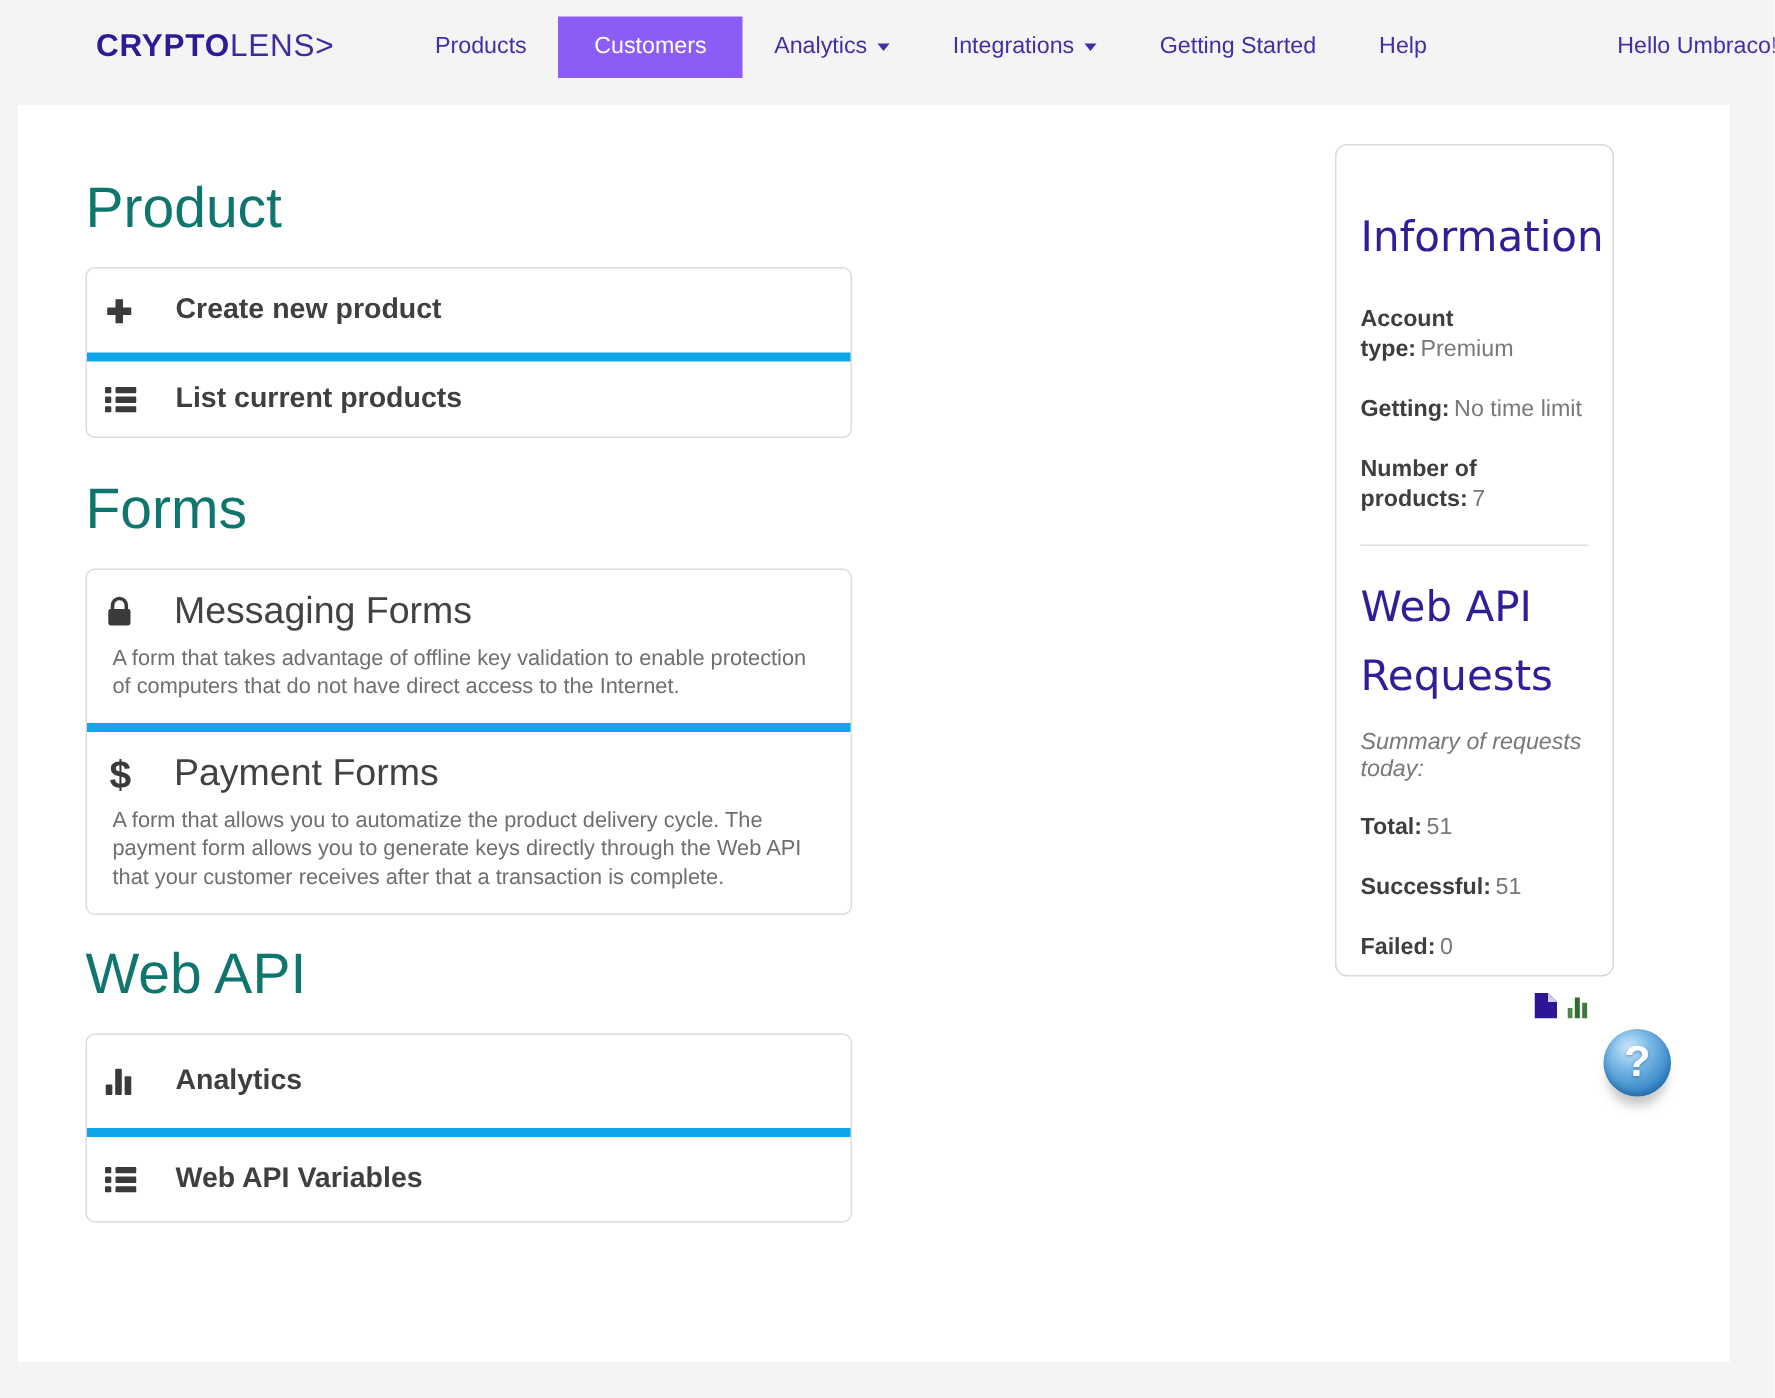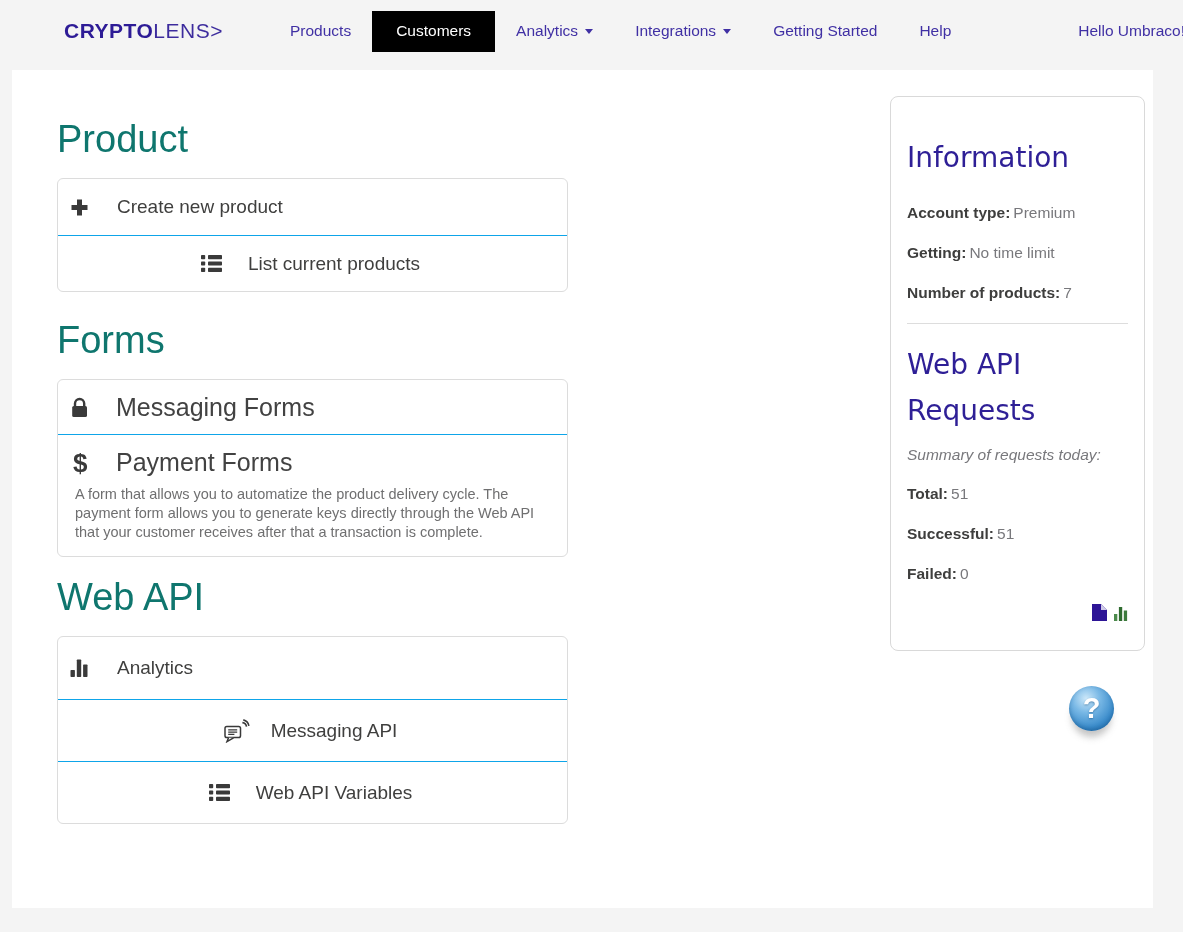--- a/index.html
+++ b/index.html
@@ -19,21 +19,21 @@
   }
   .logo { margin-left:16px; font-size:21px; color:#2d1b96; letter-spacing:.5px; white-space:nowrap; cursor:pointer; }
   .logo .bold { font-weight:700; }
   .logo .light { font-weight:400; opacity:.92; }
   .nav-menu { display:flex; align-items:center; height:62px; margin-left:46px; }
   .nav-item {
     padding:0 21px; height:62px; display:flex; align-items:center;
     font-size:15.5px; color:#4030a4; cursor:pointer; white-space:nowrap;
   }
   .nav-item.active {
-    height:41px; background:#000000; color:#ffffff; padding:0 24px;
+    height:41px; background:#8b5cf6; color:#ffffff; padding:0 24px;
   }
   .caret {
     display:inline-block; margin-left:7px; width:0; height:0;
     border-left:4.5px solid transparent; border-right:4.5px solid transparent;
     border-top:5px solid currentColor;
   }
   .nav-user {
     margin-left:auto; margin-right:31px; font-size:15.5px; color:#4030a4;
     display:flex; align-items:flex-end; cursor:pointer; white-space:nowrap;
   }
@@ -45,37 +45,37 @@
   h1.section-heading {
     font-family:Liberation Sans, sans-serif;
     font-size:38px; font-weight:400; color:#0f766e; line-height:37px;
   }
   #heading-product { margin:51px 0 20px; }
   #heading-forms   { margin:30px 0 20px; }
   #heading-webapi  { margin:22px 0 20px; }
 
   .panel { background:#fff; border:1px solid #dcdcdc; border-radius:6px; }
   .row { display:flex; align-items:center; padding:0 16px 0 12px; cursor:pointer; }
-  .row + .row, .form-row + .form-row { border-top:1px solid #0ea5e9;justify-content:center; }
+  .row + .row, .form-row + .form-row { border-top:6px solid #0ea5e9; }
   .row.h56 { height:56px; }
   .row.h62 { height:62px; }
   .icon-box { width:47px; display:flex; align-items:center; color:#3a3a3a; flex-shrink:0; }
-  .row-label { font-size:19px; color:#3f3f3e; }
+  .row-label { font-size:19px; color:#3f3f3e;font-weight:bold; }
 
   .form-row { padding:13px 16px 12px 12px; cursor:pointer; }
   .form-title-row { display:flex; align-items:center; }
   .form-title-row .icon-box { width:46px; }
   .form-title { font-size:25px; color:#424242; }
   .form-desc { margin:8px 0 2px 5px; font-size:14.5px; line-height:19px; color:#6f6f70; }
 
   .dollar-glyph { font-size:26px; font-weight:700; color:#3a3a3a; line-height:1; padding-left:3px; }
 
   
   .sidebar {
-    position:absolute; left:878px; top:26px; width:255px; height:555px;
+    position:absolute; left:878px; top:26px; width:186px; height:555px;
     background:#fff; border:1px solid #d9d9d9; border-radius:8px;
     padding:0 16px;
   }
   h2.side-heading {
     font-family:"DejaVu Sans", sans-serif;
     font-size:28px; font-weight:400; color:#2e1f96; line-height:46px;
   }
   #info-heading { margin-top:38px; margin-bottom:22px; }
   #requests-heading { margin-bottom:12px; }
   .field { font-size:15.5px; line-height:20px; margin-bottom:20px; color:#78787c; }
@@ -167,20 +167,21 @@
       <div class="form-row">
         <div class="form-title-row">
           <span class="icon-box">
             <svg width="19" height="21" viewBox="0 0 19 21">
               <path d="M5 9.5V6.6a4.6 4.6 0 0 1 9.2 0v2.9" fill="none" stroke="currentColor" stroke-width="2.4"></path>
               <rect x="2.2" y="9" width="14.8" height="11" rx="1.6" fill="currentColor"></rect>
             </svg>
           </span>
           <span class="form-title">Messaging Forms</span>
         </div>
+        <div class="form-desc">A form that takes advantage of offline key validation to enable protection of computers that do not have direct access to the Internet.</div>
       </div>
       <div class="form-row">
         <div class="form-title-row">
           <span class="icon-box">
             <span class="dollar-glyph">$</span>
           </span>
           <span class="form-title">Payment Forms</span>
         </div>
         <div class="form-desc">A form that allows you to automatize the product delivery cycle. The payment form allows you to generate keys directly through the Web API that your customer receives after that a transaction is complete.</div>
       </div>
@@ -190,32 +191,20 @@
     <div class="panel">
       <div class="row h62">
         <span class="icon-box">
           <svg width="23" height="18" viewBox="0 0 23 18" fill="currentColor">
             <rect x="0.5" y="11" width="4.4" height="7" rx="0.7"></rect>
             <rect x="6.8" y="0.5" width="4.4" height="17.5" rx="0.7"></rect>
             <rect x="13.1" y="5.5" width="4.4" height="12.5" rx="0.7"></rect>
           </svg>
         </span>
         <span class="row-label">Analytics</span>
-      </div>
-      <div class="row h62">
-        <span class="icon-box">
-          <svg width="26" height="24" viewBox="0 0 26 24" fill="none" stroke="currentColor">
-            <rect x="1" y="7.5" width="15.5" height="11" rx="1.8" stroke-width="1.5"></rect>
-            <path d="M4.5 18.8 L3 22.6 L9.5 18.8" stroke-width="1.5" fill="#ffffff"></path>
-            <path d="M4.2 10.8 h9 M4.2 13.1 h9 M4.2 15.4 h6.2" stroke-width="1.3"></path>
-            <path d="M18.4 3.6 a4.6 4.6 0 0 1 4.1 4.1" stroke-width="1.6"></path>
-            <path d="M19.3 0.9 a7.6 7.6 0 0 1 5.6 5.9" stroke-width="1.6"></path>
-          </svg>
-        </span>
-        <span class="row-label">Messaging API</span>
       </div>
       <div class="row h62">
         <span class="icon-box">
           <svg width="21" height="17" viewBox="0 0 21 17" fill="currentColor">
             <rect y="0" width="4.2" height="4.2" rx="0.8"></rect>
               <rect x="7" y="0" width="14" height="4.2" rx="0.8"></rect>
             <rect y="6.4" width="4.2" height="4.2" rx="0.8"></rect>
               <rect x="7" y="6.4" width="14" height="4.2" rx="0.8"></rect>
             <rect y="12.8" width="4.2" height="4.2" rx="0.8"></rect>
               <rect x="7" y="12.8" width="14" height="4.2" rx="0.8"></rect>

